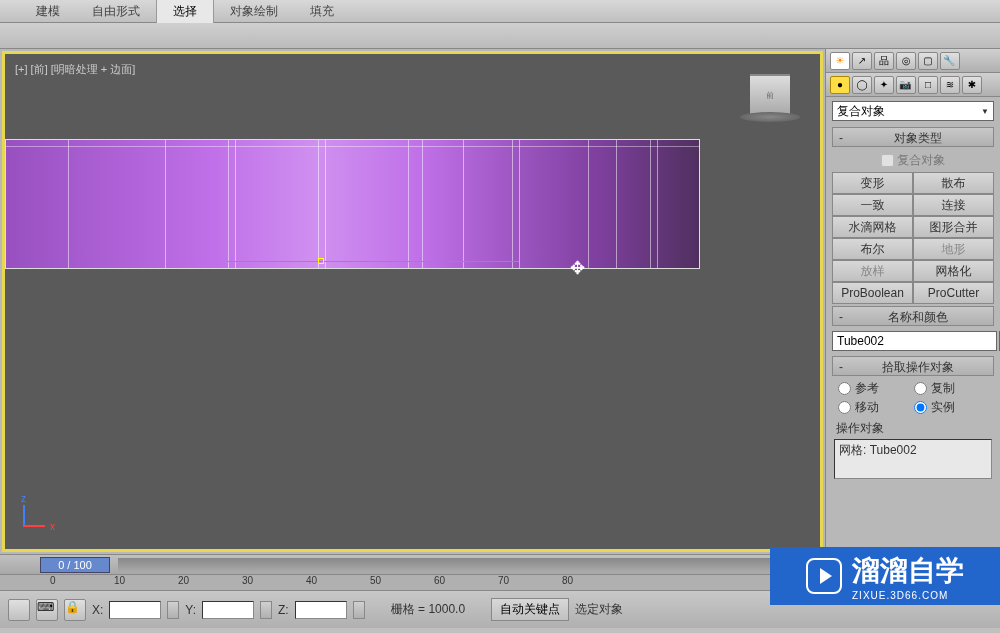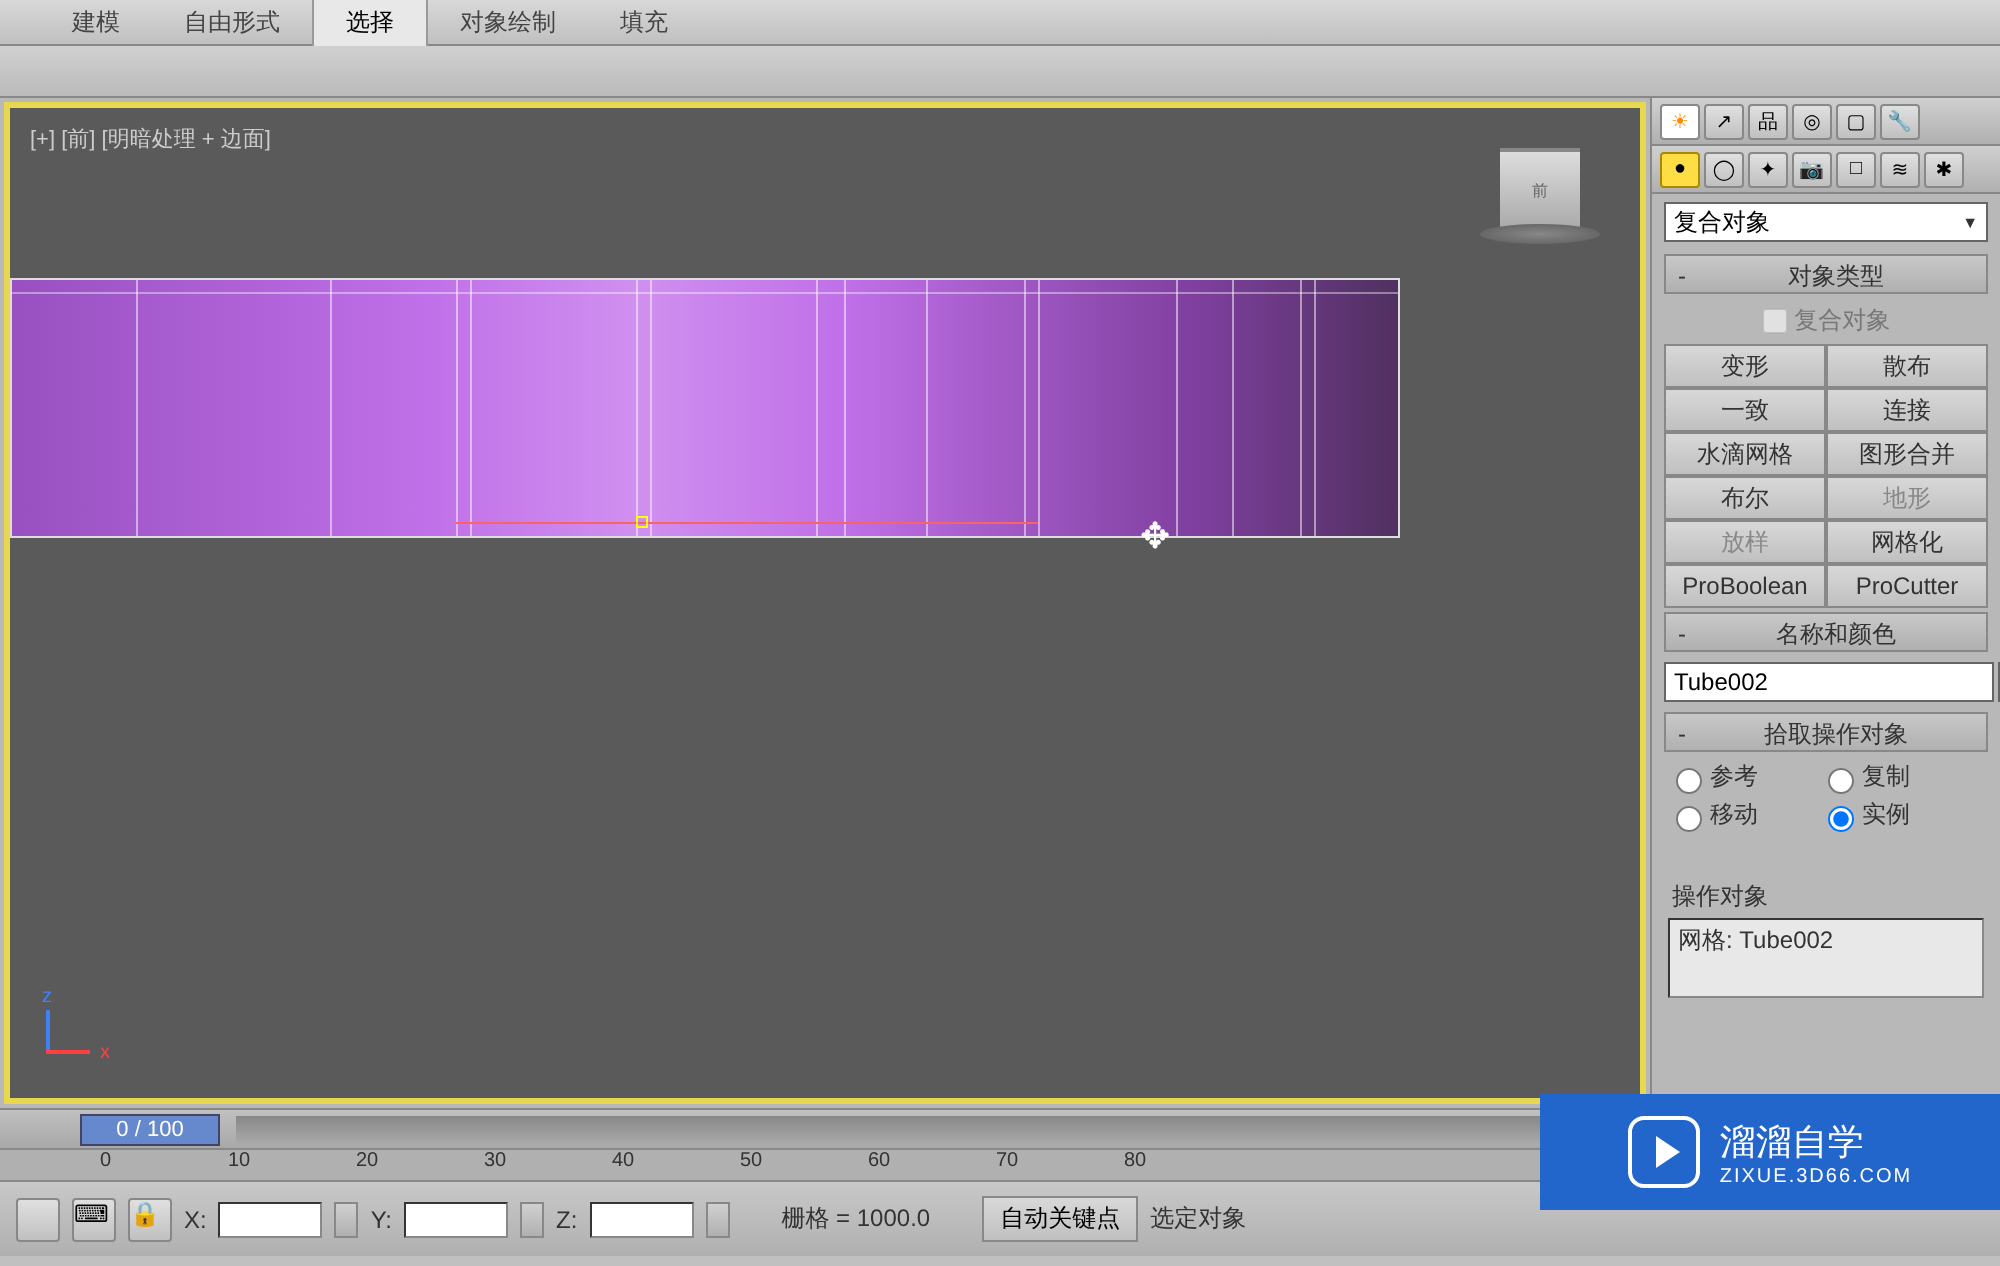--- a/index.html
+++ b/index.html
@@ -50,44 +50,44 @@
     .grid-btn { height: 22px; background: linear-gradient(#d8d8d8, #c0c0c0); border: 1px solid #888; font-size: 12px; color: #333; cursor: pointer; }
     .grid-btn.disabled { color: #888; }
     
     .name-input-row { display: flex; padding: 3px 6px; gap: 2px; }
     .name-input { flex: 1; height: 20px; background: #fff; border: 1px solid #666; padding: 0 4px; font-size: 12px; }
     .color-swatch { width: 20px; height: 20px; background: #d050e0; border: 1px solid #666; }
     
     .pick-btn { margin: 4px 20px; height: 20px; background: #ffdd44; border: 2px inset #cc9900; text-align: center; line-height: 16px; font-size: 12px; color: #333; }
     
     .radio-grid { display: grid; grid-template-columns: 1fr 1fr; padding: 2px 12px; gap: 2px; font-size: 12px; }
-    .radio-item { display: flex; align-items: flex-end; gap: 4px; color: #333; }
-    
-    .list-label { padding: 2px 10px; font-size: 12px; color: #333; margin-top: 20px; }
+    .radio-item { display: flex; align-items: center; gap: 4px; color: #333; }
+    
+    .list-label { padding: 2px 10px; font-size: 12px; color: #333; }
     .list-box { margin: 0 8px; height: 40px; background: #e8e8e8; border: 1px inset #888; padding: 2px 4px; font-size: 12px; color: #333; }
     
     .timeline-area { height: 20px; background: linear-gradient(#c0c0c0, #a8a8a8); border-top: 1px solid #888; display: flex; align-items: center; }
     .frame-indicator { width: 70px; height: 16px; background: #6688cc; border: 1px solid #446; color: #fff; text-align: center; font-size: 11px; line-height: 14px; margin-left: 40px; }
     .timeline-track { flex: 1; height: 14px; background: linear-gradient(#888, #aaa); margin: 0 8px; position: relative; }
     
     .ruler { height: 16px; background: #b0b0b0; border-top: 1px solid #888; display: flex; padding-left: 50px; font-size: 10px; color: #333; }
     .ruler-mark { width: 64px; text-align: left; }
     
     .bottom-bar { height: 38px; background: linear-gradient(#c8c8c8, #b0b0b0); border-top: 1px solid #888; display: flex; align-items: center; padding: 0 8px; gap: 6px; font-size: 12px; }
     .bb-icon { width: 22px; height: 22px; background: linear-gradient(#e0e0e0, #c0c0c0); border: 1px solid #888; border-radius: 2px; }
     .bb-label { color: #333; }
     .bb-input { width: 52px; height: 18px; background: #fff; border: 1px inset #888; padding: 0 2px; font-size: 11px; }
     .bb-spinner { width: 12px; height: 18px; background: linear-gradient(#d0d0d0, #b0b0b0); border: 1px solid #888; }
     .auto-key-btn { padding: 2px 8px; background: linear-gradient(#d8d8d8, #c0c0c0); border: 1px solid #888; font-size: 12px; }
     
     .watermark { position: absolute; right: 0; bottom: 28px; width: 230px; height: 58px; background: #2266cc; display: flex; align-items: center; justify-content: center; gap: 10px; }
     .wm-icon { width: 36px; height: 36px; border: 2px solid #fff; border-radius: 8px; display: flex; align-items: center; justify-content: center; }
     .wm-tri { width: 0; height: 0; border-left: 12px solid #fff; border-top: 8px solid transparent; border-bottom: 8px solid transparent; margin-left: 4px; }
     .wm-text { color: #fff; }
-    .wm-main { font-size: 18px; font-weight: normal; }
+    .wm-main { font-size: 28px; font-weight: bold; }
     .wm-sub { font-size: 10px; letter-spacing: 1px; }
     
     .bottom-crop { height: 6px; background: #c0c0c0; }
   </style>
 </head>
 <body>
 
 <div class="top-toolbar">
   <span class="tab">建模</span>
   <span class="tab">自由形式</span>

